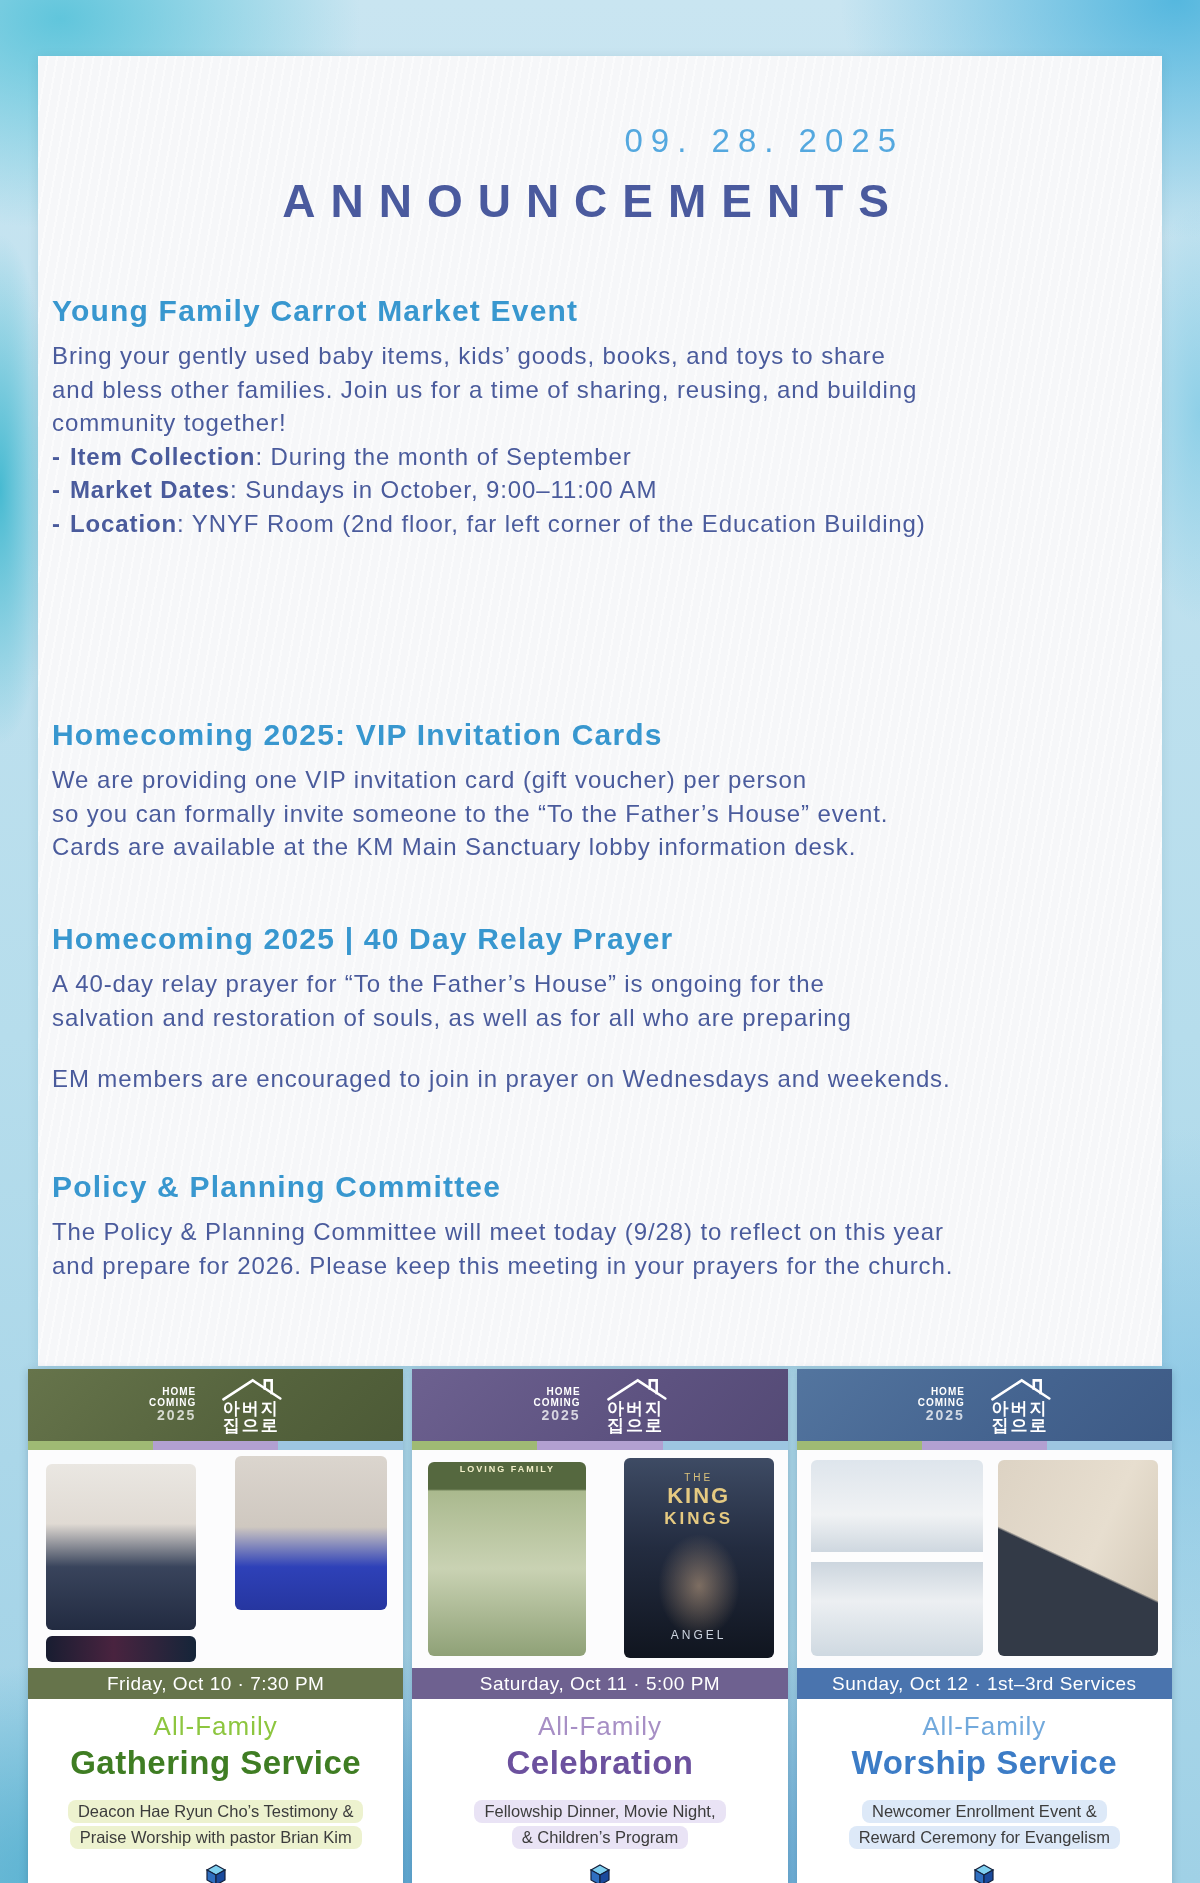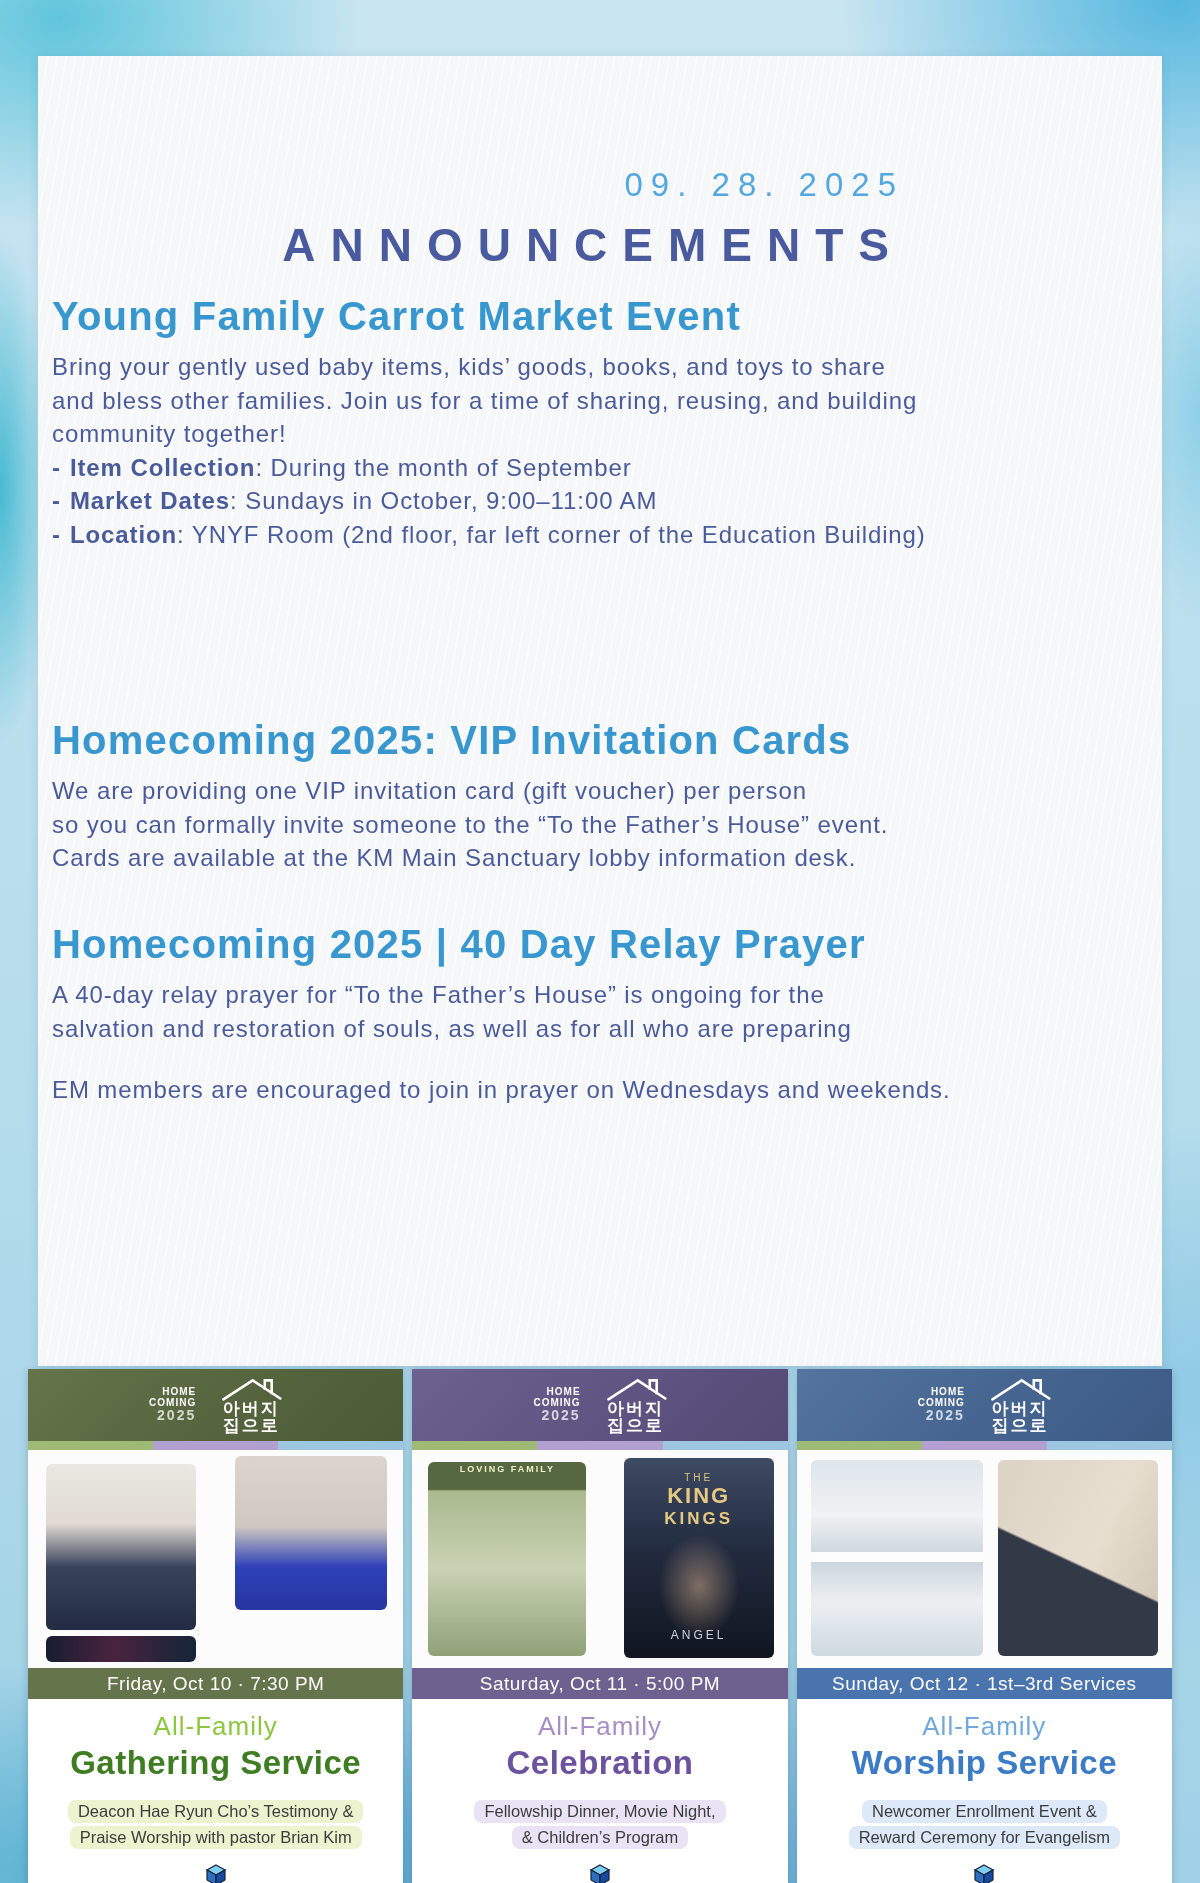--- a/index.html
+++ b/index.html
@@ -21,33 +21,33 @@
   }
 
   
   .paper {
     position:absolute; left:38px; top:56px; width:1124px; height:1310px;
     background:#f6f7f9;
     background-image:repeating-linear-gradient(100deg, rgba(255,255,255,.5) 0 2px, transparent 2px 9px);
     box-shadow:0 2px 10px rgba(40,90,120,.15);
   }
 
-  .header-block { position:absolute; top:66px; right:258px; text-align:right;margin-top:44px; }
+  .header-block { position:absolute; top:66px; right:258px; text-align:right; }
   .date-line {
     font-size:33px; letter-spacing:8px; color:#54a8df; font-weight:400; white-space:nowrap;
   }
   .title-line {
     margin-top:14px; font-size:46px; font-weight:700; letter-spacing:15px;
     color:#4a5a9e; white-space:nowrap;
   }
 
   .section { position:absolute; left:14px; width:1100px; }
   .s1 { top:238px; }  .s2 { top:662px; }  .s3 { top:866px; }  .s4 { top:1114px; }
   .section h2 {
-    font-size:40px; font-weight:700; letter-spacing:1.2px; color:#3897cf; margin-bottom:11px;
+    font-size:30px; font-weight:700; letter-spacing:1.2px; color:#3897cf; margin-bottom:11px;
   }
   .bodyline {
     font-size:24px; letter-spacing:.9px; color:#4a5b9c; line-height:33.5px; white-space:nowrap;
   }
   .bodyline.mt { margin-top:28px; }
   .bullet .bl { font-weight:700; }
   .bullet .mk { font-weight:700; margin-right:9px; }
 
   
   .cards-row {
@@ -156,20 +156,25 @@
       <div class="bodyline">Cards are available at the KM Main Sanctuary lobby information desk.</div>
     </div>
 
     <div class="section s3">
       <h2>Homecoming 2025 | 40 Day Relay Prayer</h2>
       <div class="bodyline">A 40-day relay prayer for “To the Father’s House” is ongoing for the</div>
       <div class="bodyline">salvation and restoration of souls, as well as for all who are preparing</div>
       <div class="bodyline mt">EM members are encouraged to join in prayer on Wednesdays and weekends.</div>
     </div>
 
+    <div class="section s4">
+      <h2>Policy &amp; Planning Committee</h2>
+      <div class="bodyline">The Policy &amp; Planning Committee will meet today (9/28) to reflect on this year</div>
+      <div class="bodyline">and prepare for 2026. Please keep this meeting in your prayers for the church.</div>
+    </div>
   </div>
 
   <div class="cards-row">
 
     <div class="card card-green">
       <div class="card-header">
         <div class="logo-left">
           <span class="l1">HOME</span>
           <span class="l2">COMING</span>
           <span class="yr">2025</span>

